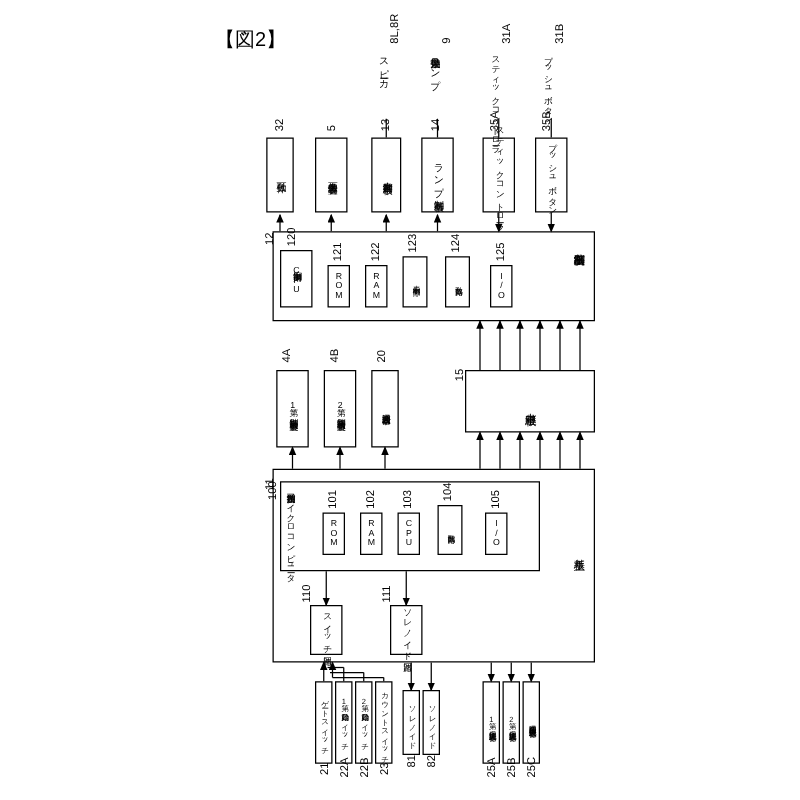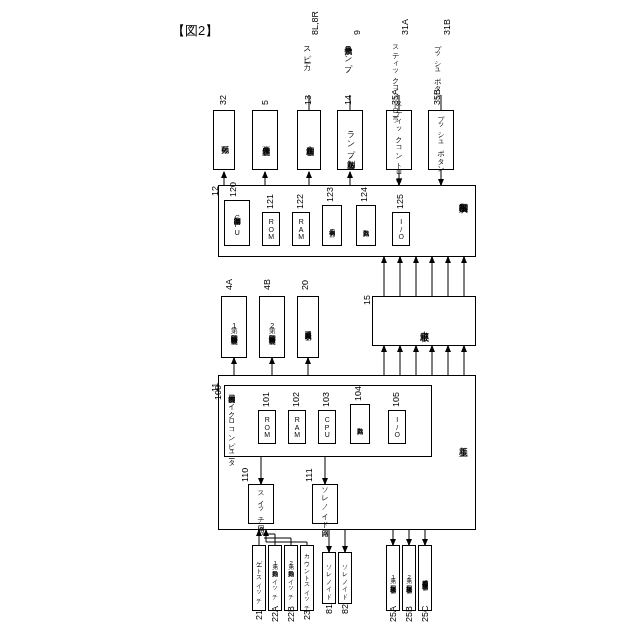--- a/index.html
+++ b/index.html
@@ -6,21 +6,21 @@
   body{
     width:640px;height:640px;
     background:#ffffff;
     font-family:"Liberation Sans", sans-serif;
     color:#000;
     position:relative;
     overflow:hidden;
   }
   #stage{position:absolute;left:0;top:0;width:640px;height:640px;}
   .fig-label{
-    position:absolute;font-size:13px;letter-spacing:0px;
+    position:absolute;font-size:16px;letter-spacing:0px;
   }
   
   .vbox{
     position:absolute;
     border:1px solid #000;
     background:#fff;
     box-sizing:border-box;
     display:flex;align-items:center;justify-content:center;
   }
   .vtext{

